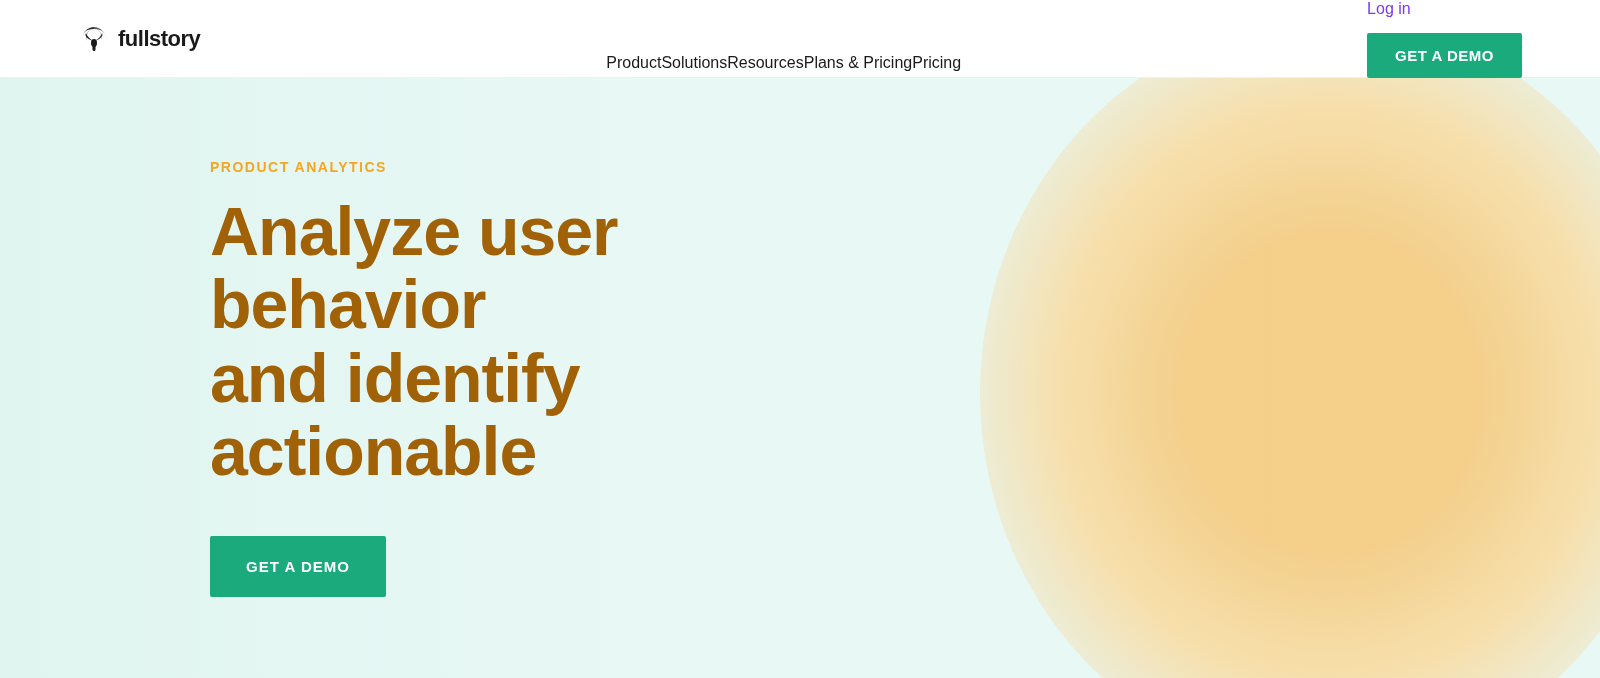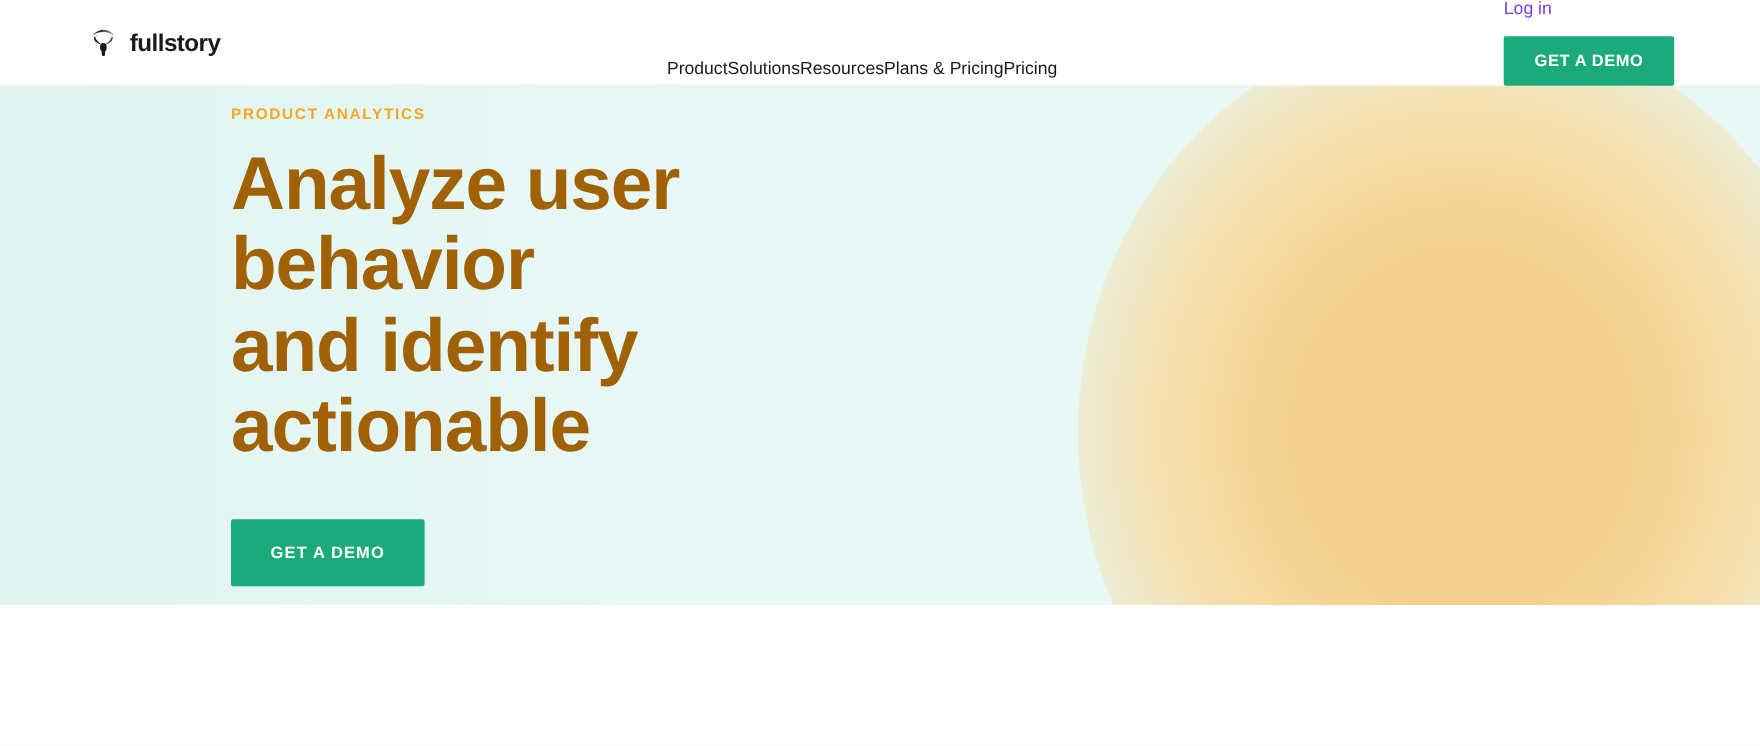--- a/index.html
+++ b/index.html
@@ -84,21 +84,21 @@
       letter-spacing: 0.5px;
       cursor: pointer;
       text-transform: uppercase;
       border-radius: 2px;
     }
 
     
     .hero {
       position: relative;
       width: 1600px;
-      height: 472px;
+      height: 600px;
       background: #e8f8f5;
       overflow: hidden;
       display: flex;
       align-items: center;
     }
 
     .hero-bg-gradient {
       position: absolute;
       right: -80px;
       top: -60px;

